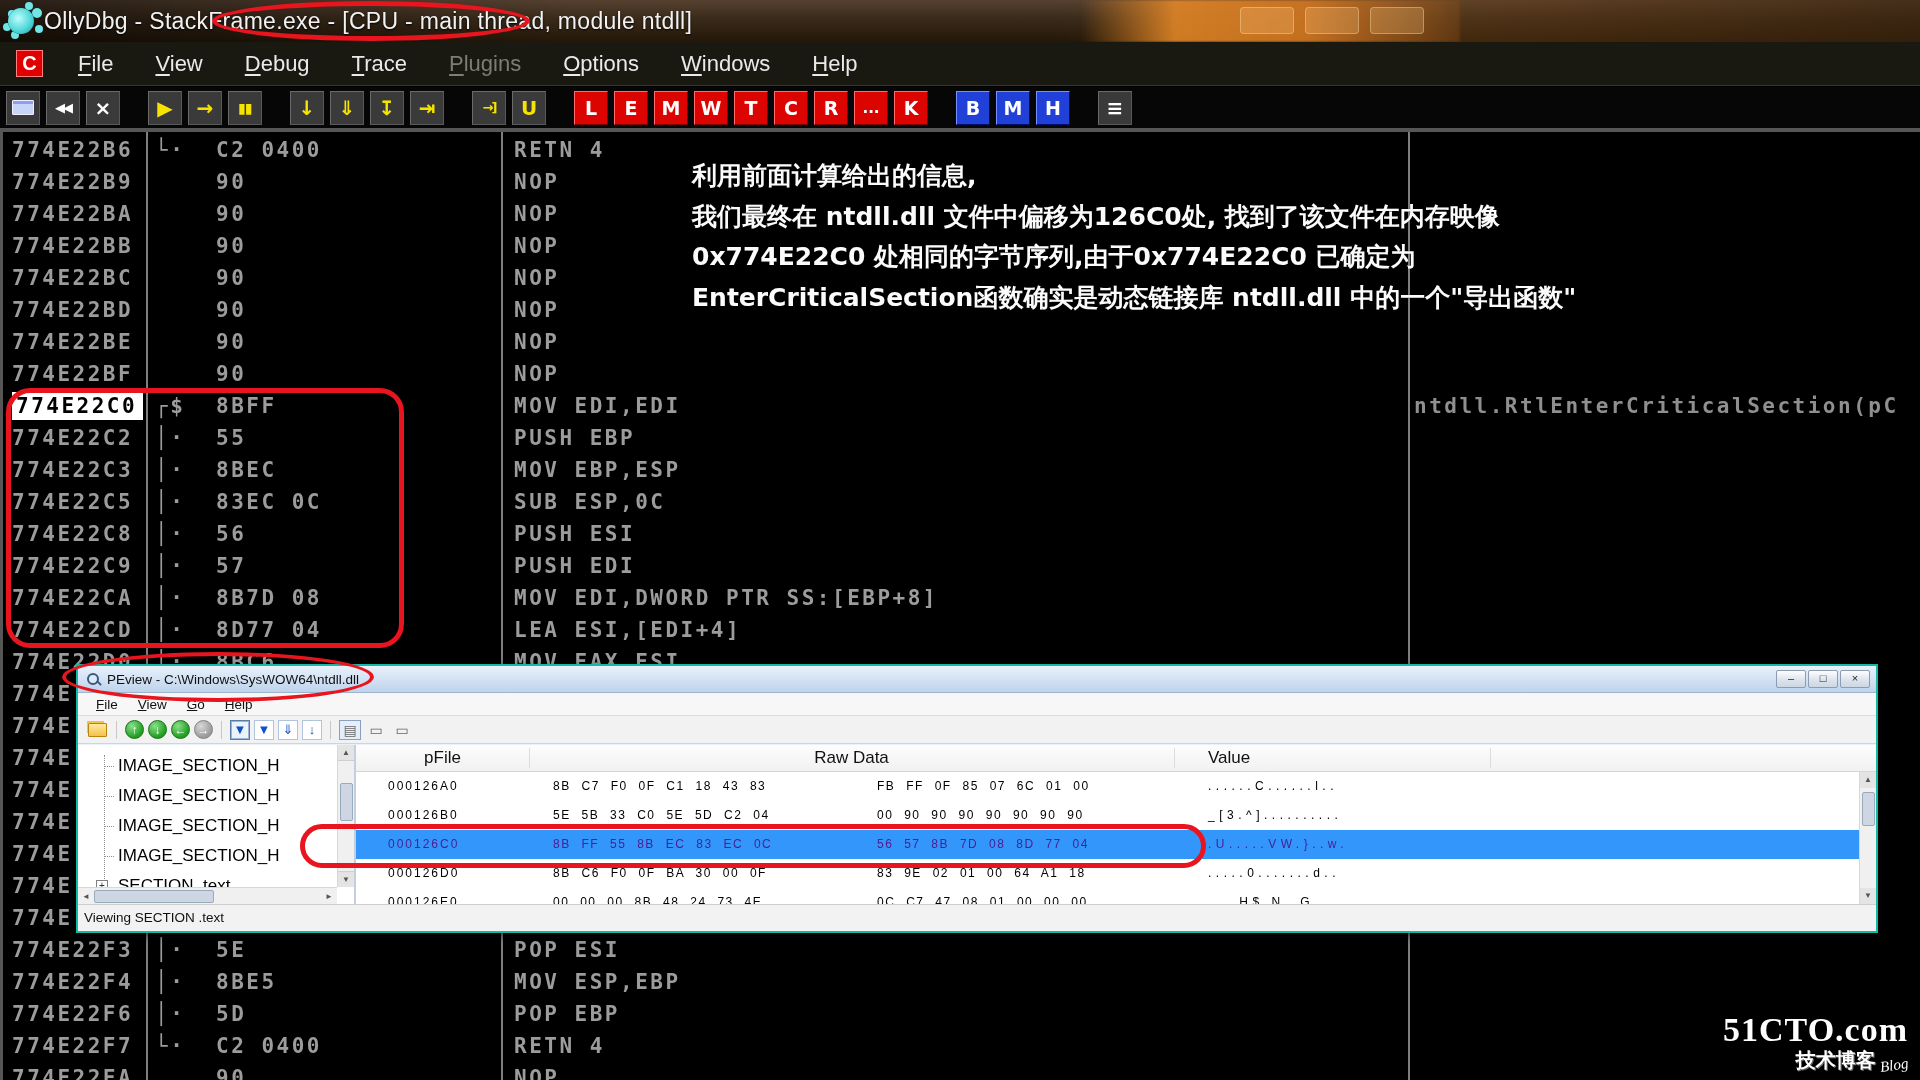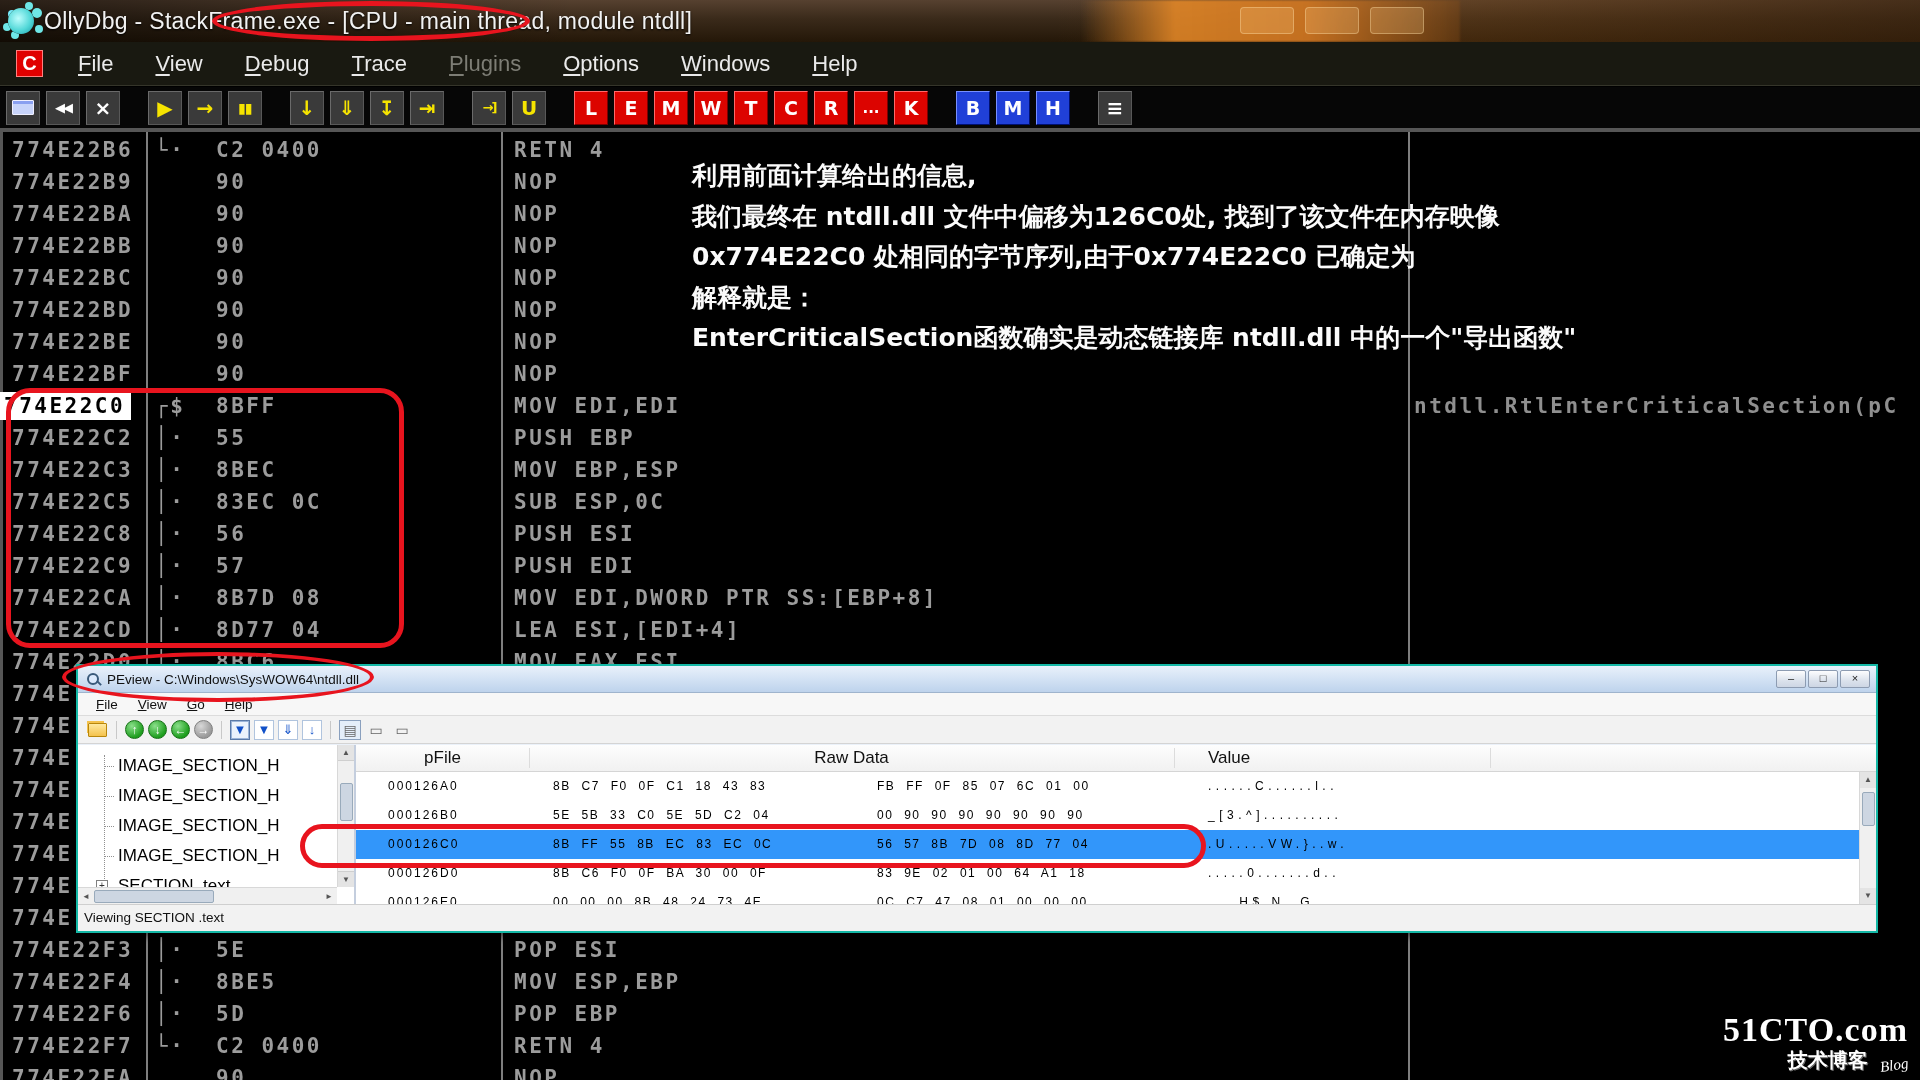--- a/index.html
+++ b/index.html
@@ -51,21 +51,21 @@
   .icon-folder{ position:relative; }
   .icon-folder::before{ content:""; width:20px; height:13px; background:#c8d4fa; border:1px solid #f0f0ff;
     border-radius:1px; box-shadow:inset 0 3px 0 #8aa0f0; }
   
   .disasm-frame{ position:absolute; left:0; top:128px; width:1920px; height:952px; background:#000;
     border-top:4px solid #565656; border-left:3px solid #565656; z-index:1; }
   .disasm{ position:absolute; left:0; top:134px; width:1920px; z-index:1;
     font-family:"DejaVu Sans Mono", monospace; font-weight:bold; font-size:21px; letter-spacing:2.5px; color:#9c9c9c; }
   .drow{ position:relative; height:32px; line-height:32px; width:1732px; }
   .c-addr{ position:absolute; left:12px; }
-  .drow.hl .c-addr{ left:0; background:#fff; color:#000; padding:0 6px 0 4px; line-height:28px; top:2px; }
+  .drow.hl .c-addr{ left:12px; background:#fff; color:#000; padding:0 6px 0 4px; line-height:28px; top:2px; }
   .c-br{ position:absolute; left:155px; }
   .c-bytes{ position:absolute; left:216px; }
   .c-insn{ position:absolute; left:514px; }
   .c-comment{ position:absolute; left:1414px; color:#8f8f8f; white-space:nowrap; }
   .vdiv{ position:absolute; top:132px; bottom:0; width:2px; background:#7e7e7e; z-index:1; }
   
   .cn-notes{ position:absolute; left:692px; top:156px; z-index:2; color:#fbfbfb;
     font-size:25px; font-weight:bold; line-height:40.5px; white-space:nowrap;
     font-family:"DejaVu Sans", sans-serif; text-shadow:0 0 1px #000; }
   
@@ -123,41 +123,41 @@
   
   .pv-data{ position:relative; flex:1; background:#fff; overflow:hidden; }
   .pv-header{ position:relative; height:27px; background:linear-gradient(180deg,#fdfdfd,#f1f1f1);
     border-bottom:1px solid #d5d5d5; font-size:17px; color:#111; }
   .pv-header .h-pfile{ position:absolute; left:0; width:173px; text-align:center; line-height:26px; }
   .pv-header .h-raw{ position:absolute; left:173px; width:645px; text-align:center; line-height:26px; }
   .pv-header .h-val{ position:absolute; left:852px; line-height:26px; }
   .pv-header .hsep{ position:absolute; top:3px; bottom:3px; width:1px; background:#dcdcdc; }
   .pv-rows{ position:absolute; left:0; top:27px; right:17px; }
   .pv-row{ position:relative; height:29px; line-height:29px; color:#000; font-size:12px; white-space:nowrap; }
-  .pv-row.hl{ background:#3296fa; color:#000000; }
+  .pv-row.hl{ background:#3296fa; color:#4c1d95; }
   .pv-pfile{ position:absolute; left:32px; letter-spacing:2px; }
   .pv-hex1{ position:absolute; left:197px; letter-spacing:1.5px; word-spacing:6px; }
   .pv-hex2{ position:absolute; left:521px; letter-spacing:1.5px; word-spacing:6px; }
   .pv-val{ position:absolute; left:852px; letter-spacing:4.5px; }
   .pv-data-vsb{ position:absolute; right:0; top:27px; bottom:0; width:17px; background:#f0f0f0; border-left:1px solid #d8d8d8;
     display:flex; flex-direction:column; align-items:center; font-size:8px; color:#555; }
   .pv-data-vsb .arr{ height:16px; line-height:16px; width:100%; text-align:center; background:#e4e4e4; }
   .pv-data-vsb .thumb{ width:13px; height:34px; margin-top:4px; background:#cdd6e2; border:1px solid #9ab; border-radius:2px; }
   .pv-data-vsb .arr.bottom{ margin-top:auto; }
   .pv-status{ position:absolute; left:0; bottom:0; width:100%; height:27px; background:#f2f2f2;
     border-top:1px solid #cfcfcf; line-height:26px; padding-left:6px; font-size:13.5px; color:#111; }
   
   .anno{ position:absolute; border:5px solid #e8141e; z-index:9; pointer-events:none; }
   .anno.ellipse{ border-radius:50%; }
   .anno.rrect{ border-radius:24px; }
   
   .watermark{ position:absolute; right:12px; bottom:6px; z-index:8; color:#fff; text-align:right;
     font-family:"Liberation Serif", serif; }
   .wm-main{ font-size:34px; font-weight:bold; letter-spacing:1px; line-height:34px; }
-  .wm-sub{ display:flex; align-items:flex-end; justify-content:flex-end; gap:12px;text-align:center; }
+  .wm-sub{ display:flex; align-items:flex-end; justify-content:flex-end; gap:4px;text-align:center; }
   .wm-cn{ font-size:20px; font-weight:bold; font-family:"DejaVu Sans", sans-serif;
     text-shadow:0 0 2px #000, 1px 1px 0 #888; }
   .wm-blog{ font-size:15px; font-style:italic; transform:rotate(-8deg); }
 </style>
 </head>
 <body>
 
 <div class="titlebar">
   <span class="ob-icon"></span>
   <span class="title-text">OllyDbg - StackFrame.exe - [CPU - main thread, module ntdll]</span>
@@ -504,21 +504,20 @@
 
 <div class="cn-notes">
 
     <div>利用前面计算给出的信息,</div>
 
     <div>我们最终在 ntdll.dll 文件中偏移为126C0处, 找到了该文件在内存映像</div>
 
     <div>0x774E22C0 处相同的字节序列,由于0x774E22C0 已确定为</div>
 
 
-    <div>解释就是：</div>
 
     <div>EnterCriticalSection函数确实是动态链接库 ntdll.dll 中的一个"导出函数"</div>
   </div>
 
 <div class="peview">
   <div class="pv-title">
     <span class="pv-mag"></span>
     <span class="pv-title-text">PEview - C:\Windows\SysWOW64\ntdll.dll</span>
     <span class="pv-winbtns">
       <span class="pv-winbtn">–</span>

